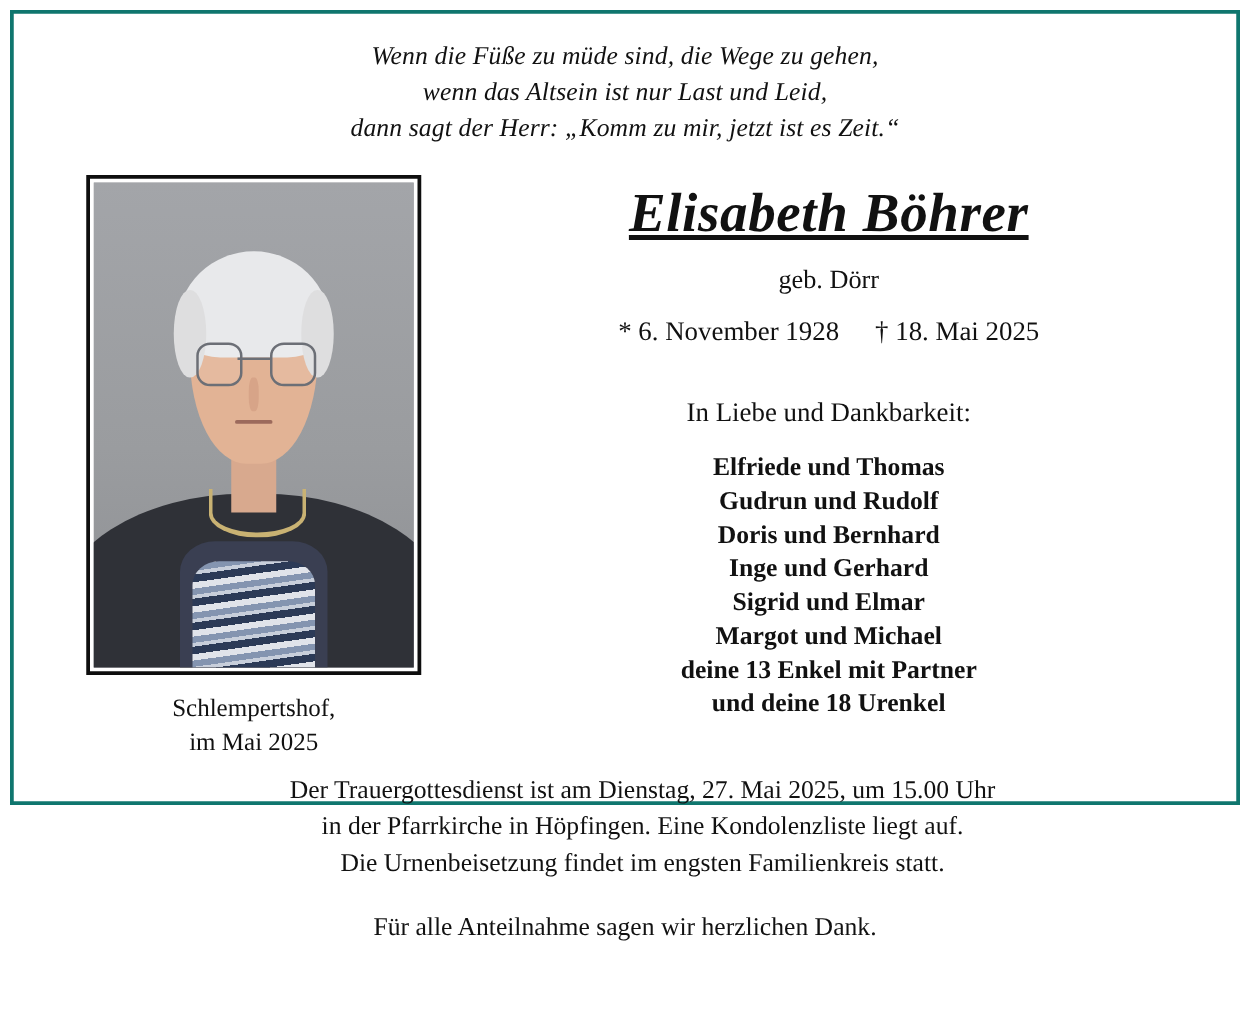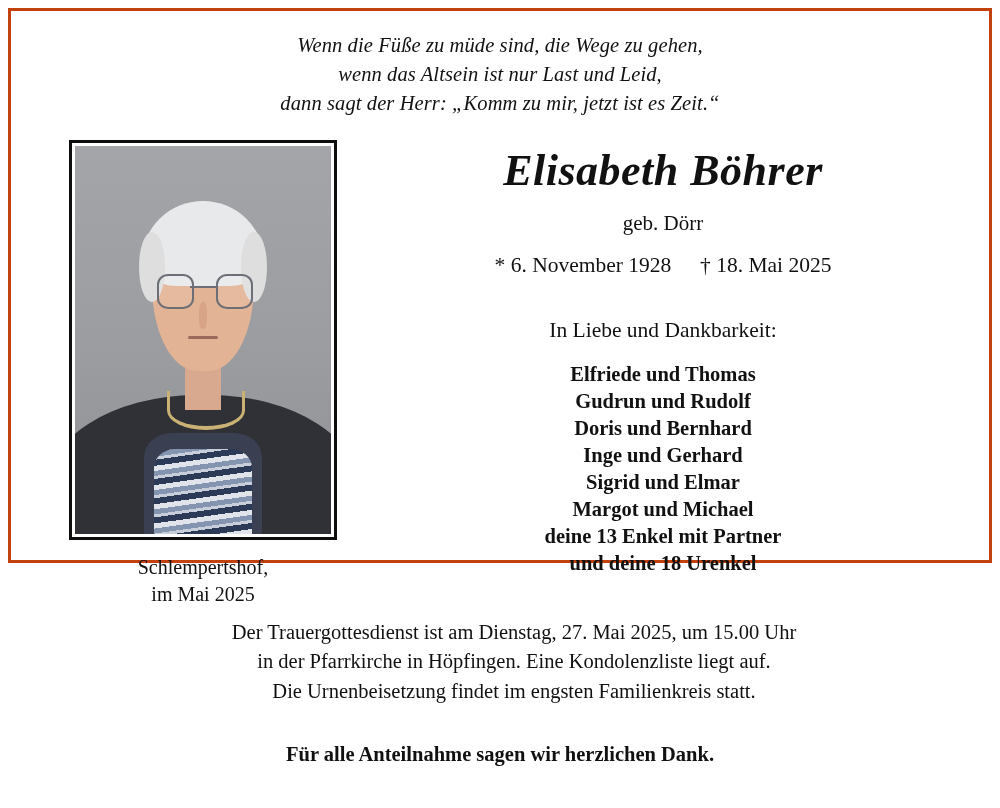--- a/index.html
+++ b/index.html
@@ -19,23 +19,23 @@
     width: 1000px;
     height: 808px;
     box-sizing: border-box;
     background: #ffffff;
   }
   .frame {
     position: absolute;
     left: 8px;
     top: 8px;
     width: 984px;
-    height: 555px;
+    height: 636px;
     box-sizing: border-box;
-    border: 3px solid #c2410c;
+    border: 3px solid #0f766e;
     background: #ffffff;
   }
   .inner {
     position: relative;
     width: 100%;
     height: 100%;
     box-sizing: border-box;
   }
 
   
@@ -230,20 +230,21 @@
     width: 580px;
     text-align: center;
   }
   .name {
     font-size: 44px;
     font-weight: bold;
     font-style: italic;
     letter-spacing: 0.5px;
     margin-top: 8px;
     line-height: 1.05;
+    text-decoration: underline;
   }
   .maiden {
     font-size: 21px;
     margin-top: 16px;
   }
   .dates {
     font-size: 21.5px;
     margin-top: 17px;
     white-space: nowrap;
   }
@@ -264,23 +265,22 @@
 
   
   .footer {
     margin-top: 8px;
     text-align: center;
     font-size: 20.5px;
     line-height: 1.42;
   }
   .footer .service div { white-space: nowrap; padding-left: 28px; }
   .thanks {
-    margin-top: 34px;
+    margin-top: 22px;
     font-size: 20.5px;
-    font-weight: bold;
   }
 </style>
 </head>
 <body>
 
 <div class="page">
   <div class="frame">
     <div class="inner">
 
       <div class="verse">

